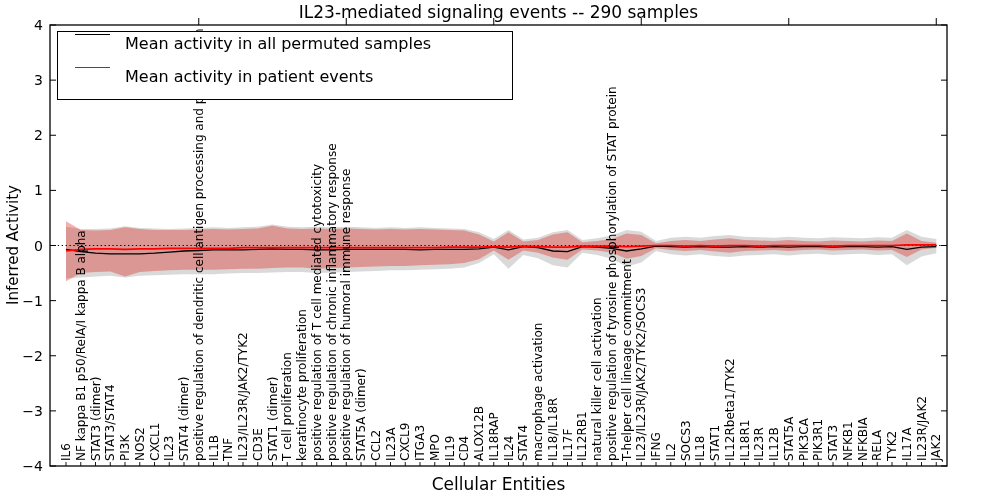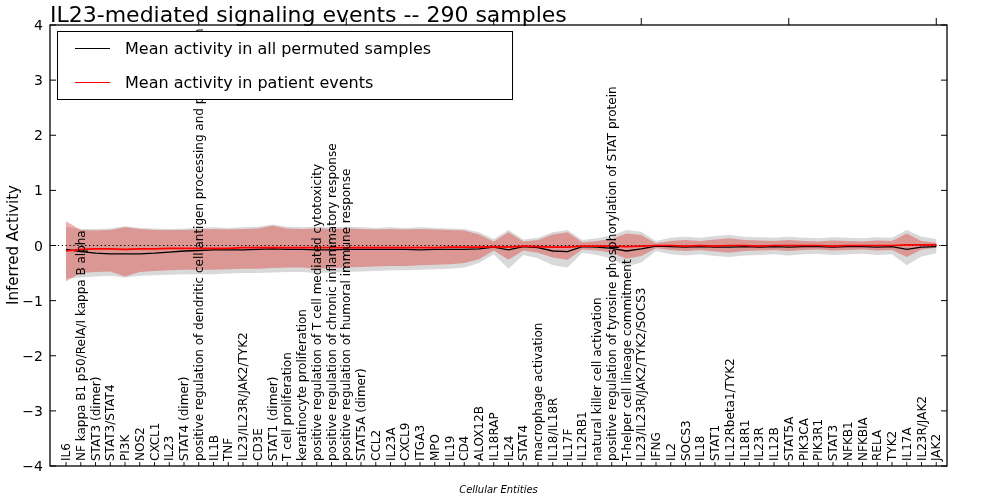--- a/index.html
+++ b/index.html
@@ -1,26 +1,26 @@
 <!DOCTYPE html>
 <html><head>
 <meta charset="utf-8">
 <style>
   html,body{margin:0;padding:0;background:#ffffff;}
   .fig{position:relative;width:1000px;height:500px;background:#ffffff;overflow:hidden;
        font-family:"DejaVu Sans",sans-serif;color:#000;}
   .fig svg{position:absolute;left:0;top:0;}
-  .title{position:absolute;left:50px;top:2px;width:897px;
-         font-size:22px;white-space:nowrap;}
-  .xlabel{position:absolute;left:50px;top:484px;width:897px;text-align:center;font-size:10px;font-style:italic;}
+  .title{position:absolute;left:50px;top:2px;width:897px;text-align:center;
+         font-size:17px;white-space:nowrap;}
+  .xlabel{position:absolute;left:50px;top:474px;width:897px;text-align:center;font-size:17px;}
   .ylabel{position:absolute;left:13px;top:245px;transform:translate(-50%,-50%) rotate(-90deg);
           font-size:15px;white-space:nowrap;}
   .legend{position:absolute;left:57px;top:31px;width:454px;height:67px;background:#fff;
           border:1.2px solid #000;display:flex;flex-direction:column;justify-content:space-around;}
-  .lrow{display:flex;align-items:center;height:30px;}
+  .lrow{display:flex;align-items:flex-start;height:30px;}
   .sw{display:inline-block;width:35px;height:0;border-top:1.7px solid #000;
       margin-left:17px;margin-right:15px;flex:none;}
   .ltext{font-size:16px;white-space:nowrap;}
 </style>
 </head>
 <body>
 
 <div class="fig">
   <svg id="plot" width="1000" height="500">
       <g>

